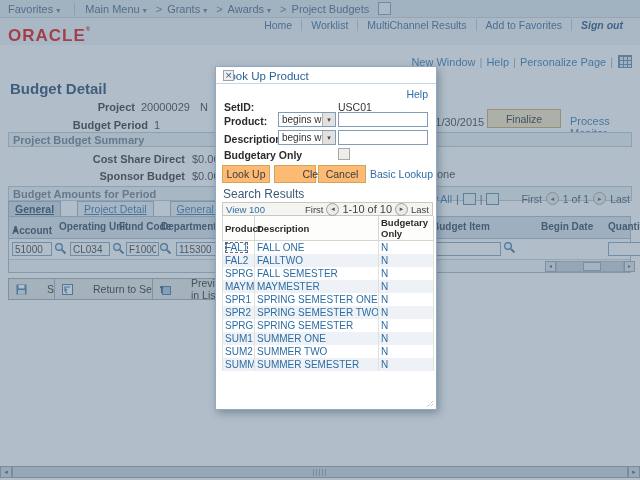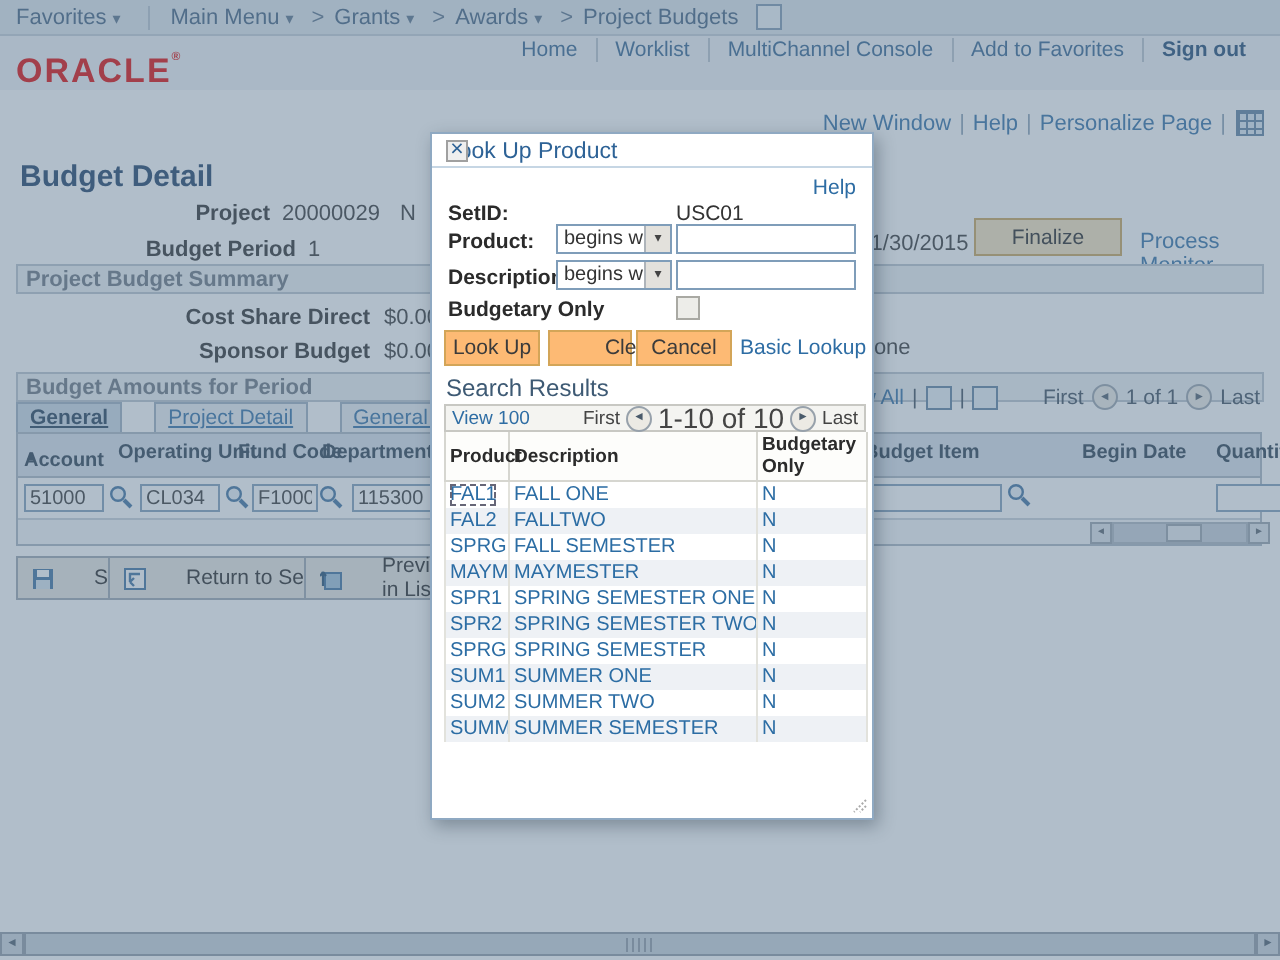--- a/index.html
+++ b/index.html
@@ -11,21 +11,21 @@
              display:flex;align-items:center;padding-left:8px;box-sizing:border-box;color:#3f5e7e;}
   .crumb-item{color:#3f5e7e;margin-right:4px;white-space:nowrap;cursor:pointer;}
   .chev{font-size:8px;color:#57708a;margin-left:3px;}
   .crumb-div{width:1px;height:12px;background:#b6c2ce;margin:0 10px;}
   .crumb-sep{margin:0 5px;color:#57708a;}
   .crumb-page-icon{display:inline-block;width:11px;height:11px;border:1px solid #7d97b0;background:#eef4f9;margin-left:5px;}
   .band{left:0;top:18px;width:640px;height:27px;background:#f0f3f6;}
   .util-links{top:19px;right:8px;white-space:nowrap;}
   .util-links a{color:#31618f;text-decoration:none;padding:0 9px;border-left:1px solid #b9c3cd;font-size:10.5px;}
   .util-links a:first-child{border-left:none;}
-  .util-links .signout{font-weight:bold;color:#1c4672;}
+  .util-links .signout{font-weight:bold;color:#1c4672;font-style:italic;}
   .brand{top:26px;left:8px;color:#e00000;font-weight:bold;font-size:17px;letter-spacing:1px;}
   .brand .reg{font-size:6px;vertical-align:top;}
   .page-links{top:55px;right:8px;white-space:nowrap;display:flex;align-items:center;}
   .page-links a{color:#2e6da4;text-decoration:none;margin:0 4px;}
   .pl-sep{color:#8aa0b5;}
   .grid-icon{display:inline-block;width:12px;height:11px;border:1px solid #5d7f9e;background:#dce9f3;margin-left:5px;
              background-image:linear-gradient(#5d7f9e 1px,transparent 1px),linear-gradient(90deg,#5d7f9e 1px,transparent 1px);
              background-size:4px 4px;}
   
   .h1{top:80px;left:10px;font-size:15px;font-weight:bold;color:#1a3c64;}
@@ -116,21 +116,21 @@
     <span class="crumb-sep">&gt;</span>
     <span class="crumb-item"><span>Grants</span><span class="chev">▾</span></span>
     <span class="crumb-sep">&gt;</span>
     <span class="crumb-item"><span>Awards</span><span class="chev">▾</span></span>
     <span class="crumb-sep">&gt;</span>
     <span class="crumb-item">Project Budgets</span>
     <span class="crumb-page-icon"></span>
   </div>
 
   <div class="abs util-links">
-    <a>Home</a><a>Worklist</a><a>MultiChannel Console</a><a>Add to Favorites</a><a class="signout">Sign out</a>
+    <a>Home</a><a>Worklist</a><a>MultiChannel Results</a><a>Add to Favorites</a><a class="signout">Sign out</a>
   </div>
 
   <div class="abs brand"><span>ORACLE</span><span class="reg">®</span></div>
 
   <div class="abs page-links">
     <a>New Window</a>
       <span class="pl-sep">|</span>
     <a>Help</a>
       <span class="pl-sep">|</span>
     <a>Personalize Page</a>
@@ -294,21 +294,21 @@
     <span class="m-btn" style="left:102px;top:98px;width:48px;">Cancel</span>
     <a class="m-link" style="left:154px;top:101px;">Basic Lookup</a>
 
     <div class="sr-head">Search Results</div>
 
     <div class="sr-bar">
       <a>View 100</a>
       <span class="pg">
         <span>First</span>
         <span class="circ">◄</span>
-        <span style="font-size:14px;">1-10 of 10</span>
+        <span style="font-size:11px;">1-10 of 10</span>
         <span class="circ">►</span>
         <span>Last</span>
       </span>
     </div>
 
     <table class="sr-table">
       <colgroup>
           <col style="width:32px">
           <col style="width:124px">
           <col style="width:55px">

